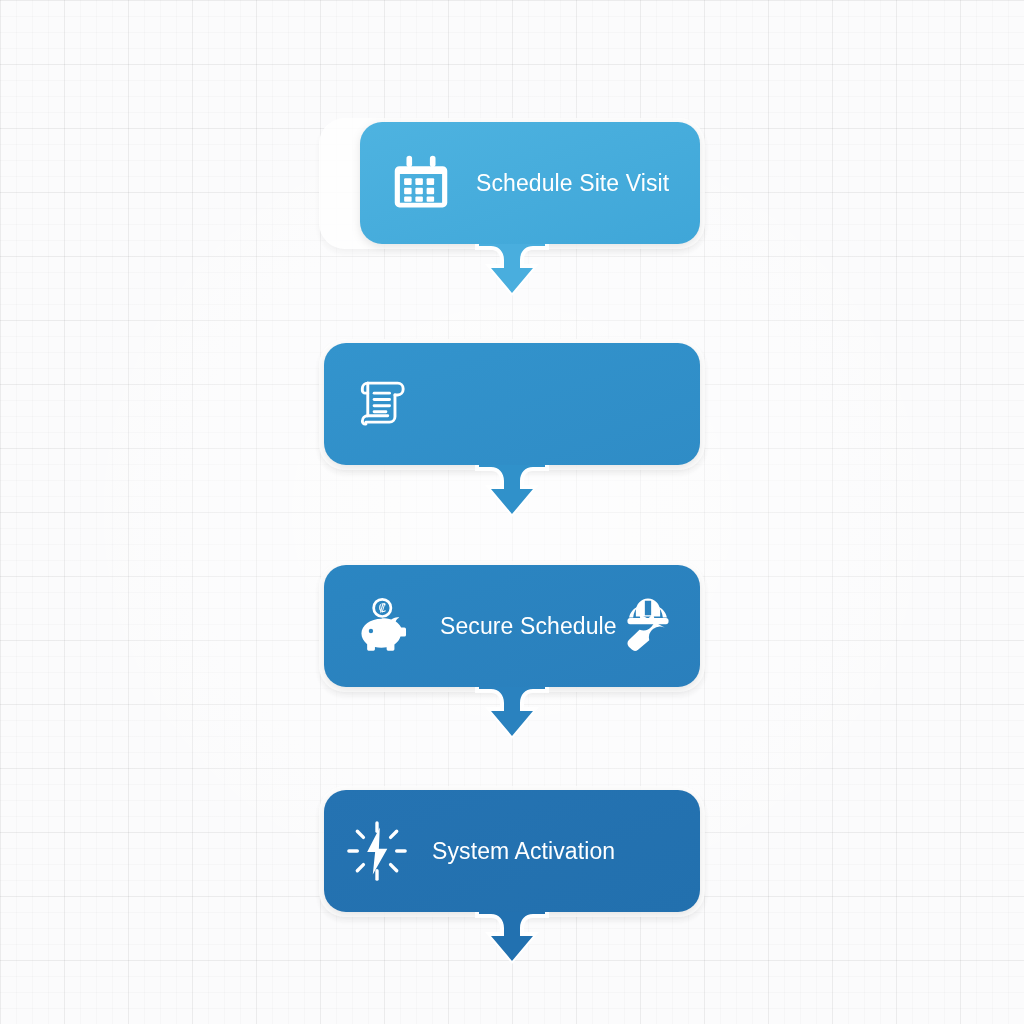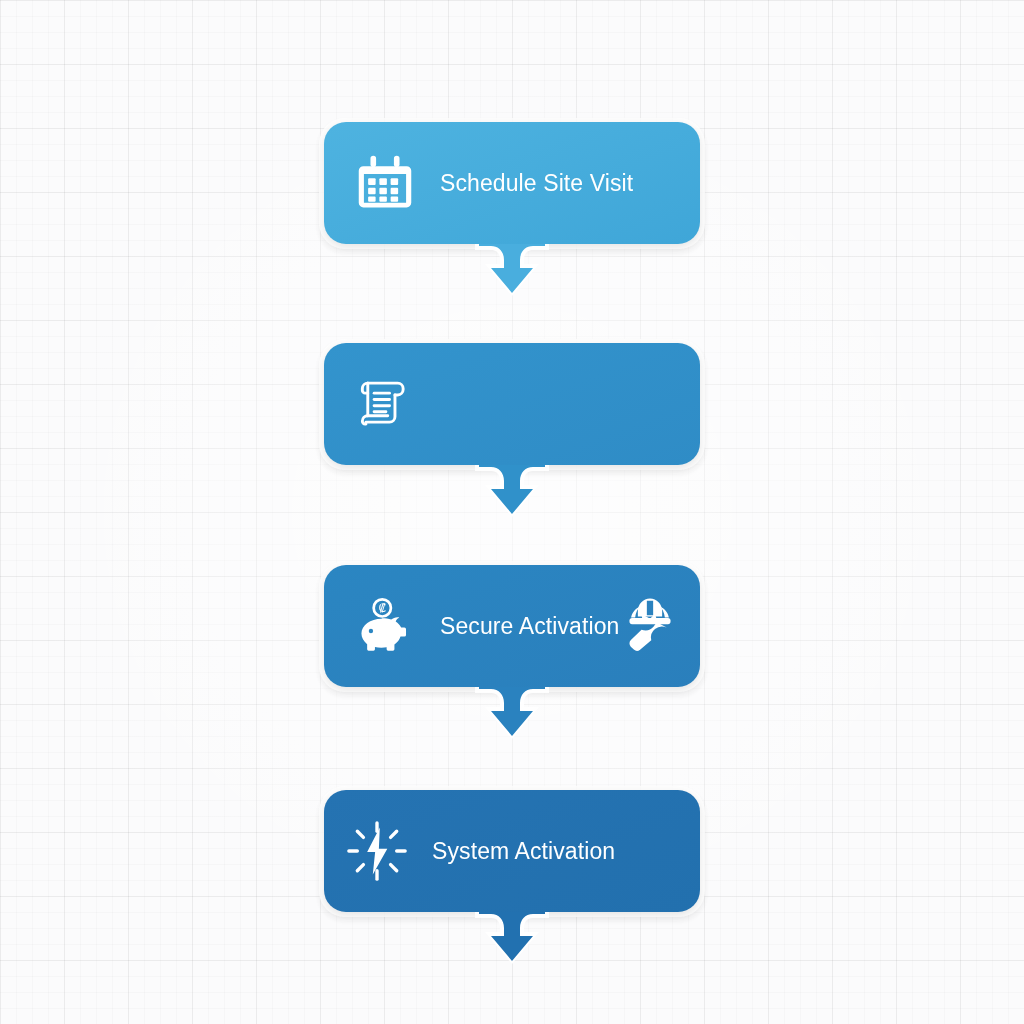--- a/index.html
+++ b/index.html
@@ -137,21 +137,21 @@
 
 <div id="flow">
     <div class="flow-step" style="top: 122px;">
       <div class="step-arrow">
         <svg viewBox="0 0 74 56" width="74" height="56">
           <path d="M0 0 H74 V6 H58 C52 6 49 10 49 16 V20 H64 L37 52 L10 20 H25 V16 C25 10 22 6 16 6 H0 Z" fill="#ffffff" opacity="0.92"></path>
           <path d="M4 0 H70 V2 H58 C50 2 45 8 45 16 V24 H58 L37 49 L16 24 H29 V16 C29 8 24 2 16 2 H4 Z" fill="#49aede"></path>
         </svg>
       </div>
       <div class="step-halo"></div>
-      <div class="step-box" style="background: linear-gradient(160deg, rgb(78, 179, 224) 0%, rgb(63, 166, 216) 100%);">
+      <div class="step-box" style="background: linear-gradient(160deg, rgb(78, 179, 224) 0%, rgb(63, 166, 216) 100%); margin-left: 36px;">
         <div class="step-inner">
           <span class="step-icon">
             <svg viewBox="0 0 64 64" width="60" height="60" fill="#ffffff" aria-hidden="true">
     <rect x="16.5" y="3" width="6" height="12" rx="3"></rect>
     <rect x="41.5" y="3" width="6" height="12" rx="3"></rect>
     <path d="M9 14 h46 a5 5 0 0 1 5 5 v34 a5 5 0 0 1 -5 5 h-46 a5 5 0 0 1 -5 -5 v-34 a5 5 0 0 1 5 -5 z
              M9.5 22.5 h45 v30.5 h-45 z" fill-rule="evenodd"></path>
     <rect x="14" y="27" width="8" height="7" rx="1"></rect>
     <rect x="26" y="27" width="8" height="7" rx="1"></rect>
     <rect x="38" y="27" width="8" height="7" rx="1"></rect>
@@ -212,21 +212,21 @@
     <text x="31" y="17" text-anchor="middle" font-family="DejaVu Sans, sans-serif" font-size="13" fill="#ffffff">₡</text>
     <path fill="#ffffff" d="M30 24 c-12 0 -22 7.2 -22 16.4 c0 4.6 2.4 8.7 6.3 11.6 l0 5.6 a1.6 1.6 0 0 0 1.6 1.6 h5.4
              a1.6 1.6 0 0 0 1.6 -1.6 l0 -2.5 c2.2 0.5 4.6 0.8 7.1 0.8 c2 0 4 -0.2 5.8 -0.5 l0 2.2
              a1.6 1.6 0 0 0 1.6 1.6 h5.4 a1.6 1.6 0 0 0 1.6 -1.6 l0 -5.2 c3.3 -2.2 5.7 -5.2 6.7 -8.7
              l4.3 0 a1.8 1.8 0 0 0 1.8 -1.8 l0 -6.4 a1.8 1.8 0 0 0 -1.8 -1.8 l-3.6 0
              c-1.3 -2.6 -3.4 -4.9 -6 -6.6 c0.6 -2.2 2.4 -3.9 4 -4.6 c-3.6 -0.6 -6.8 0.6 -8.9 2.4
              c-3 -0.9 -6.4 -1.4 -9.9 -1.4 z"></path>
     <circle cx="18.5" cy="37.5" r="2.4" fill="#2b86c2"></circle>
   </svg>
           </span>
-          <span class="step-label" style="color: rgb(255, 255, 255);">Secure Activation</span>
+          <span class="step-label" style="color: rgb(255, 255, 255);">Secure Schedule</span>
           <span class="step-icon-right">
             <svg viewBox="0 0 64 70" width="58" height="63" fill="#ffffff" aria-hidden="true">
 
     <path d="M32 4 c-7.5 0 -13.5 6.2 -13.5 14 l0 6 l27 0 l0 -6 c0 -7.8 -6 -14 -13.5 -14 z
              M28.5 6.5 l0 16 l7 0 l0 -16 z" fill-rule="evenodd"></path>
     <path d="M12 25.5 c-1.6 0 -2.8 1.2 -2.8 2.8 l0 1.5 c0 1.6 1.2 2.8 2.8 2.8 l40 0
              c1.6 0 2.8 -1.2 2.8 -2.8 l0 -1.5 c0 -1.6 -1.2 -2.8 -2.8 -2.8 z"></path>
     <path d="M15.5 25 c0.5 -5.5 3 -10 6 -12.5 c-6 2.5 -9.5 7.2 -10.5 12.5 z"></path>
     <path d="M48.5 25 c-0.5 -5.5 -3 -10 -6 -12.5 c6 2.5 9.5 7.2 10.5 12.5 z"></path>
 

